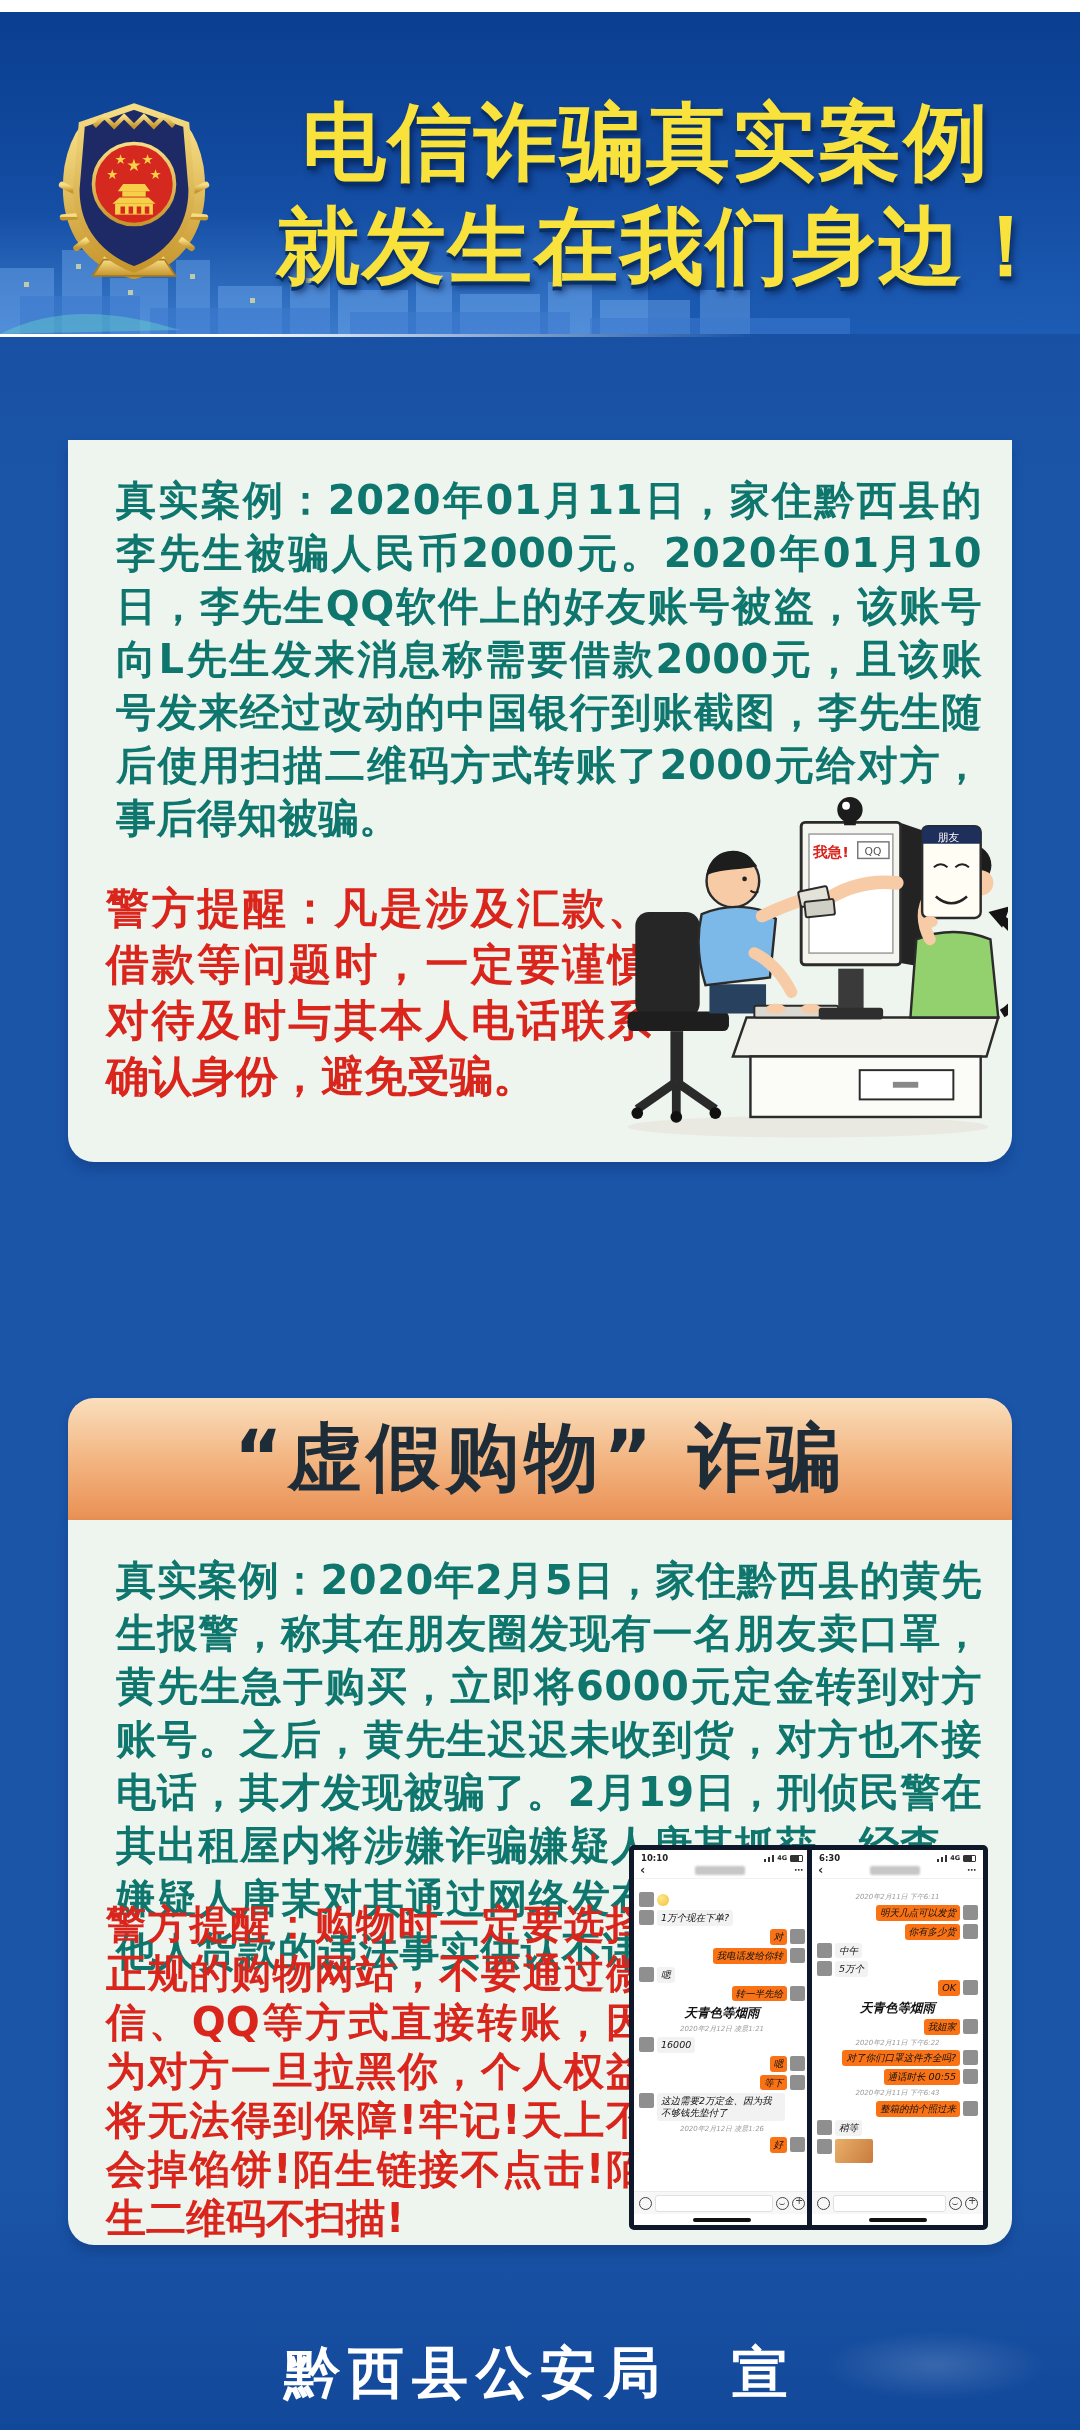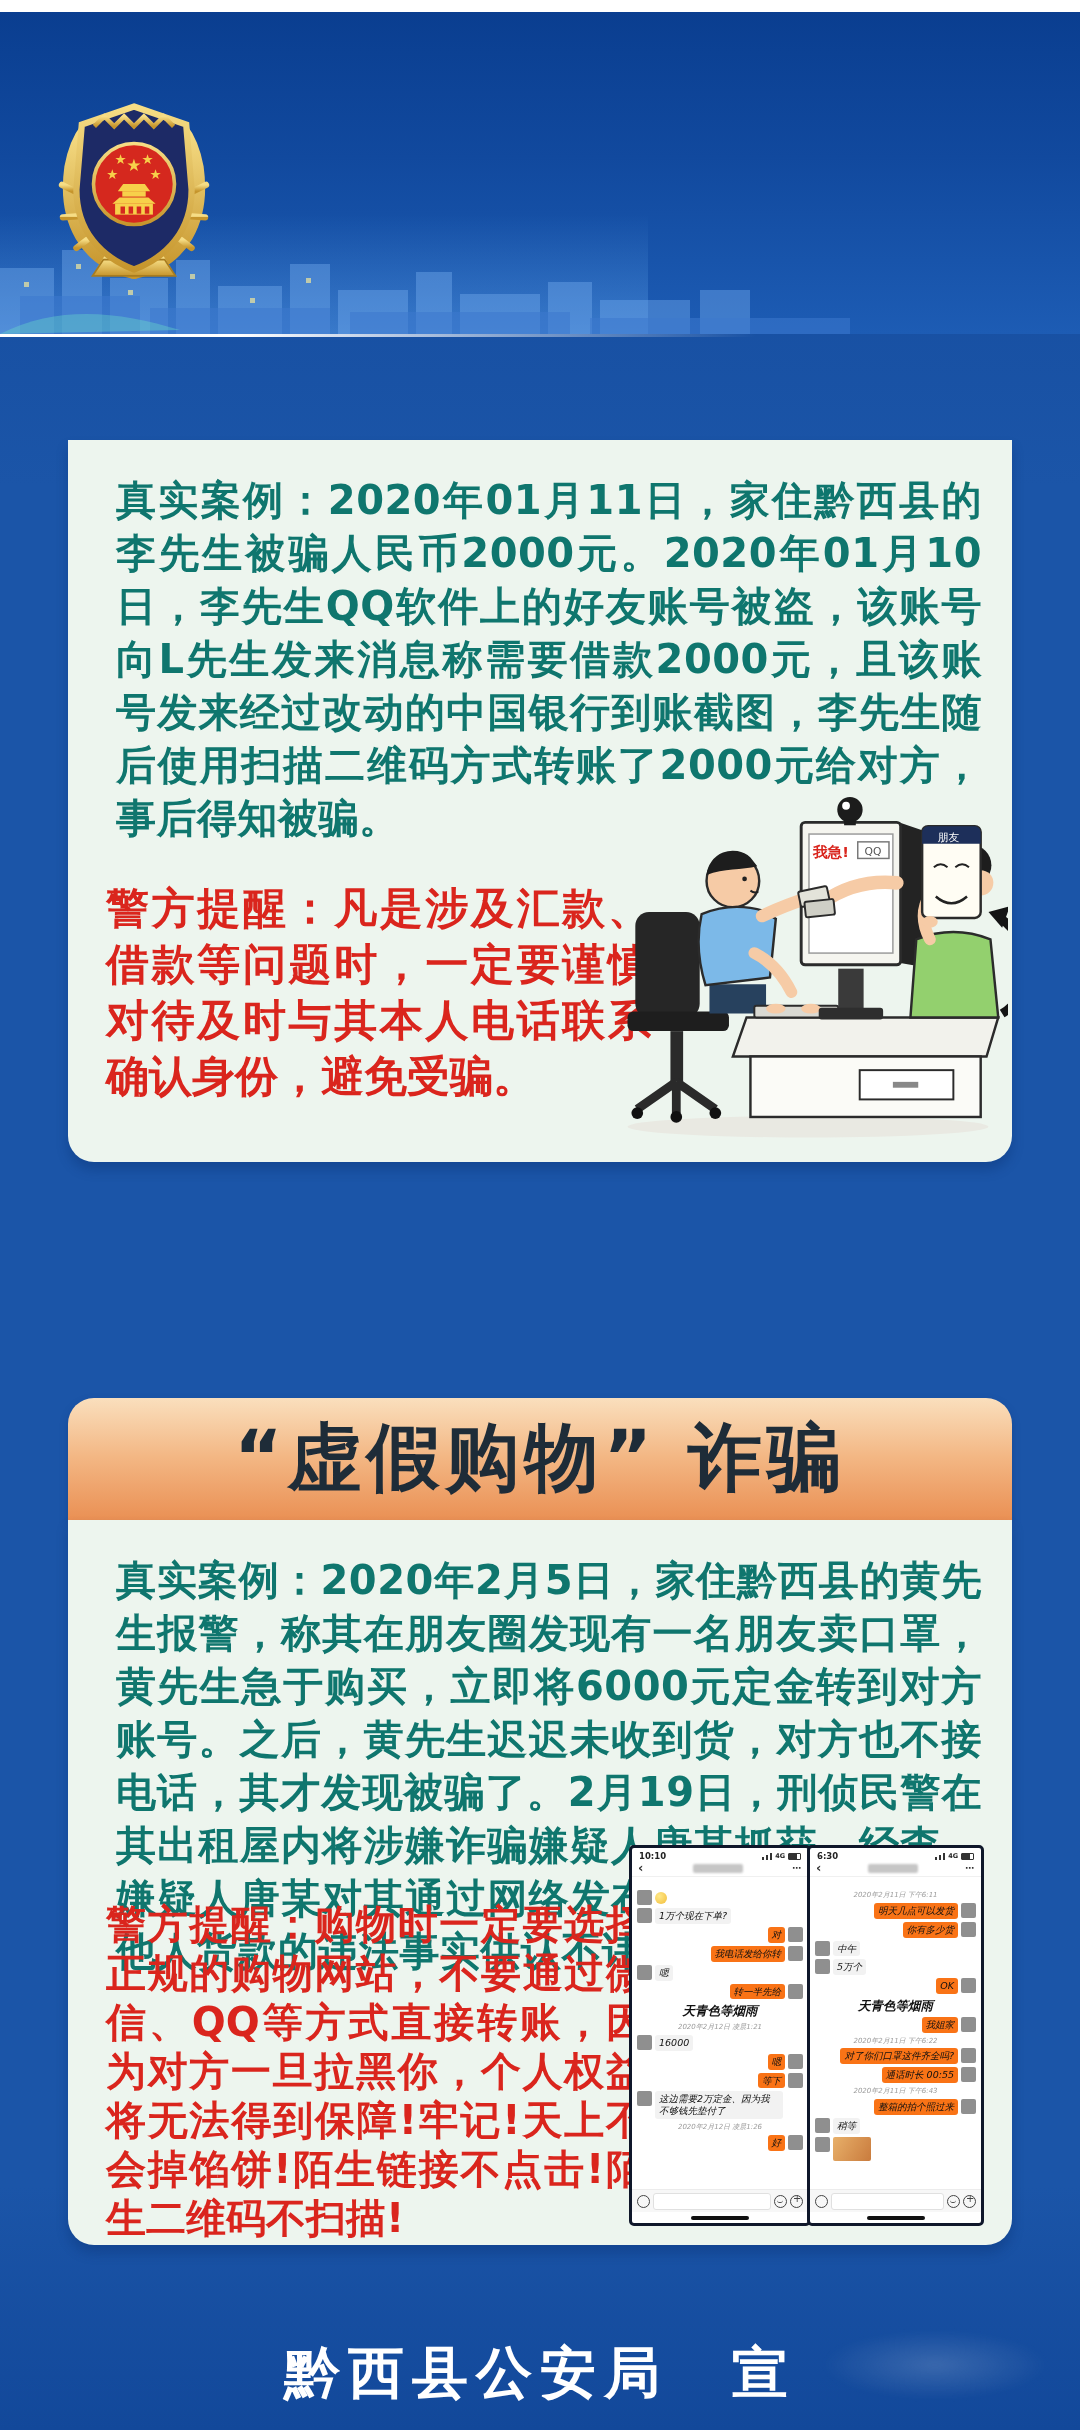--- a/index.html
+++ b/index.html
@@ -31,21 +31,21 @@
     box-shadow:0 8px 12px rgba(8,40,100,.30);}
   #card1 .card-body{height:722px;}
   #card2 .card-body{height:725px;}
   .case-text{position:absolute;left:48px;right:30px;top:34px;
     font-size:40px;line-height:53px;font-weight:600;color:#0f766e;text-align:justify;letter-spacing:.5px;}
   .warning{position:absolute;left:38px;color:#da251d;font-weight:700;text-align:justify;}
   #card1 .warning{top:440px;width:545px;font-size:43px;line-height:56px;}
   #card2 .warning{top:380px;width:540px;font-size:40px;line-height:49px;}
   .cartoon{position:absolute;right:4px;top:320px;width:400px;height:392px;}
   
-  .phone{position:absolute;top:325px;height:375px;background:#ffffff;border:3px solid #0f172a;
+  .phone{position:absolute;top:325px;height:375px;background:#ffffff;border:5px solid #0f172a;
     border-radius:5px;overflow:hidden;color:#111;}
   #phone1{left:561px;width:176px;}
   #phone2{left:739px;width:171px;}
   .statusbar{display:flex;justify-content:space-between;align-items:center;padding:3px 7px 0;font-size:8.5px;font-weight:700;color:#222;}
   .sicons{display:flex;align-items:flex-end;gap:2px;}
   .bar{width:2px;background:#333;display:inline-block;}
   .b1{height:3px}.b2{height:5px}.b3{height:7px}
   .lte{font-size:6.5px;font-weight:700;margin:0 1px;text-align:center;}
   .batt{width:11px;height:5px;border:1px solid #333;border-radius:1px;
     background:linear-gradient(90deg,#333 72%,transparent 72%);}
@@ -157,20 +157,24 @@
         <rect x="79" y="132" width="42" height="12"></rect>
         <g fill="#d5281e">
           <rect x="85" y="135" width="5" height="8"></rect>
             <rect x="94" y="135" width="5" height="8"></rect>
           <rect x="103" y="135" width="5" height="8"></rect>
             <rect x="112" y="135" width="5" height="8"></rect>
         </g>
       </g>
     </svg>
 
+    <div class="header-title">
+      <div>电信诈骗真实案例</div>
+      <div>就发生在我们身边！</div>
+    </div>
   </div>
   <div class="header-divider"></div>
 
   <div class="card" id="card1" style="top:440px">
     <div class="card-body">
       <div class="case-text">真实案例：2020年01月11日，家住黔西县的李先生被骗人民币2000元。2020年01月10日，李先生QQ软件上的好友账号被盗，该账号向L先生发来消息称需要借款2000元，且该账号发来经过改动的中国银行到账截图，李先生随后使用扫描二维码方式转账了2000元给对方，事后得知被骗。</div>
       <div class="warning">警方提醒：凡是涉及汇款、借款等问题时，一定要谨慎对待及时与其本人电话联系确认身份，避免受骗。</div>
 
       <svg class="cartoon" viewBox="0 0 410 390">
         <ellipse cx="205" cy="370" rx="185" ry="11" fill="#e9e9e2"></ellipse>

